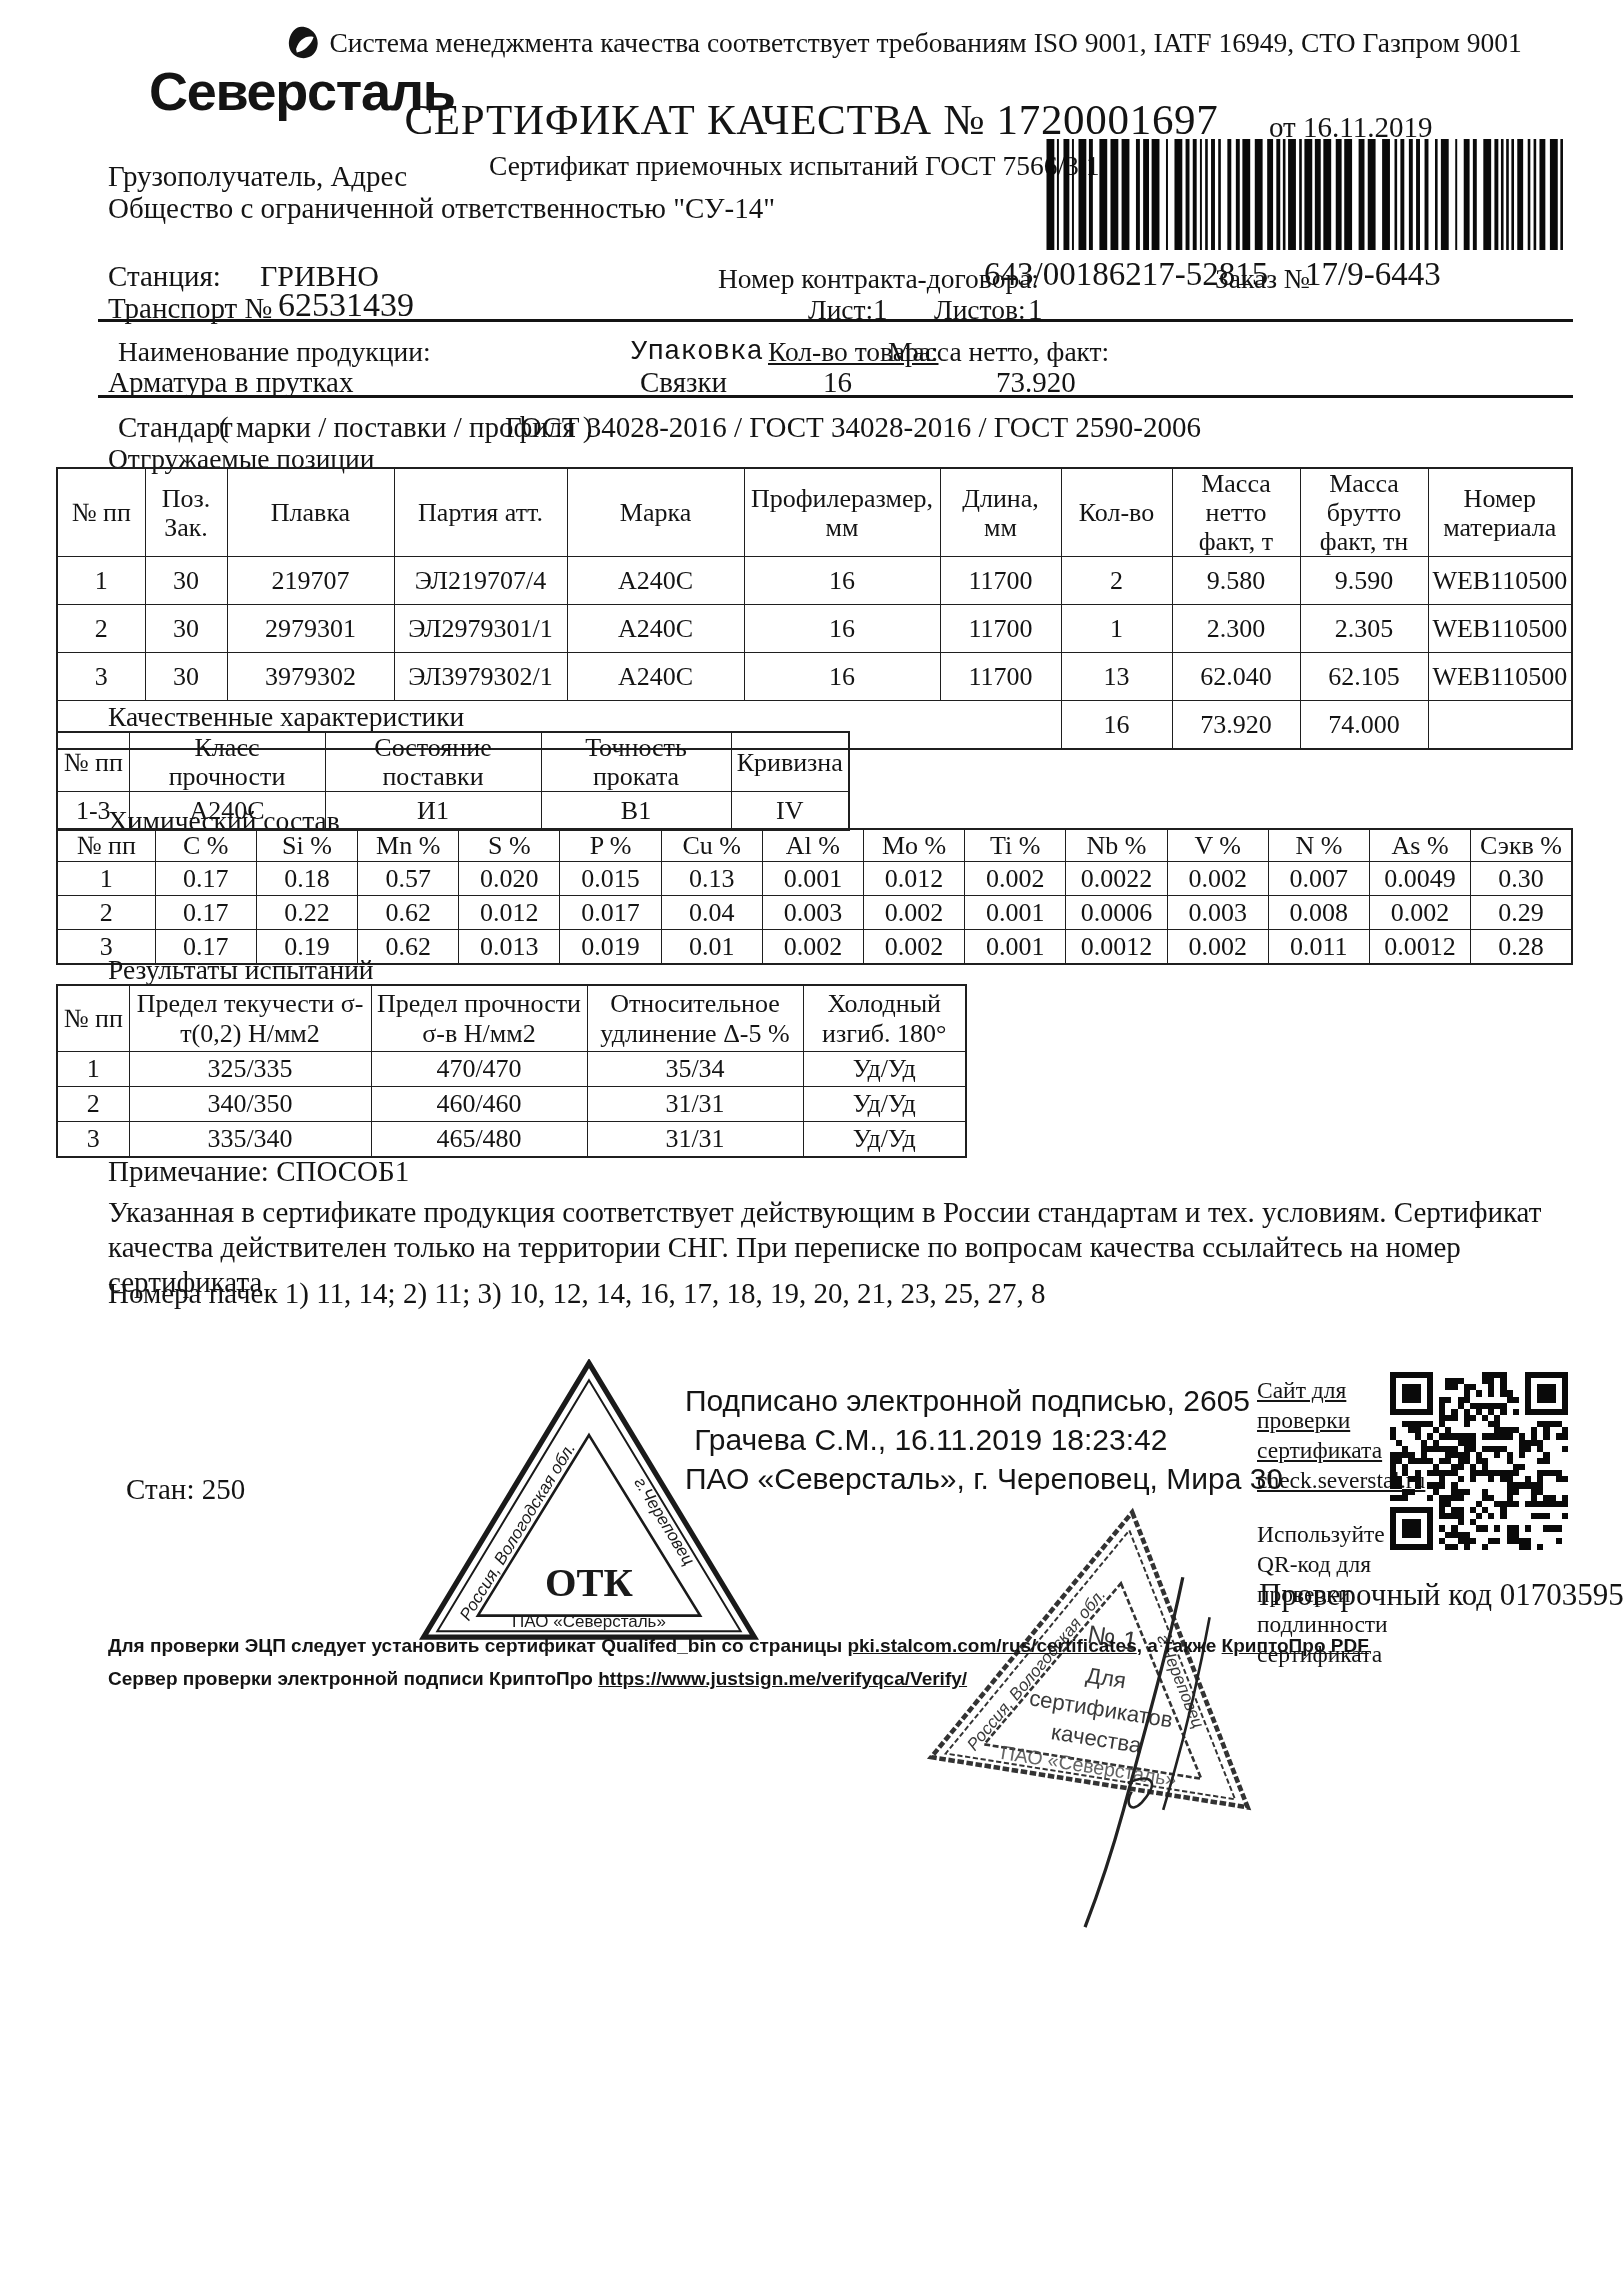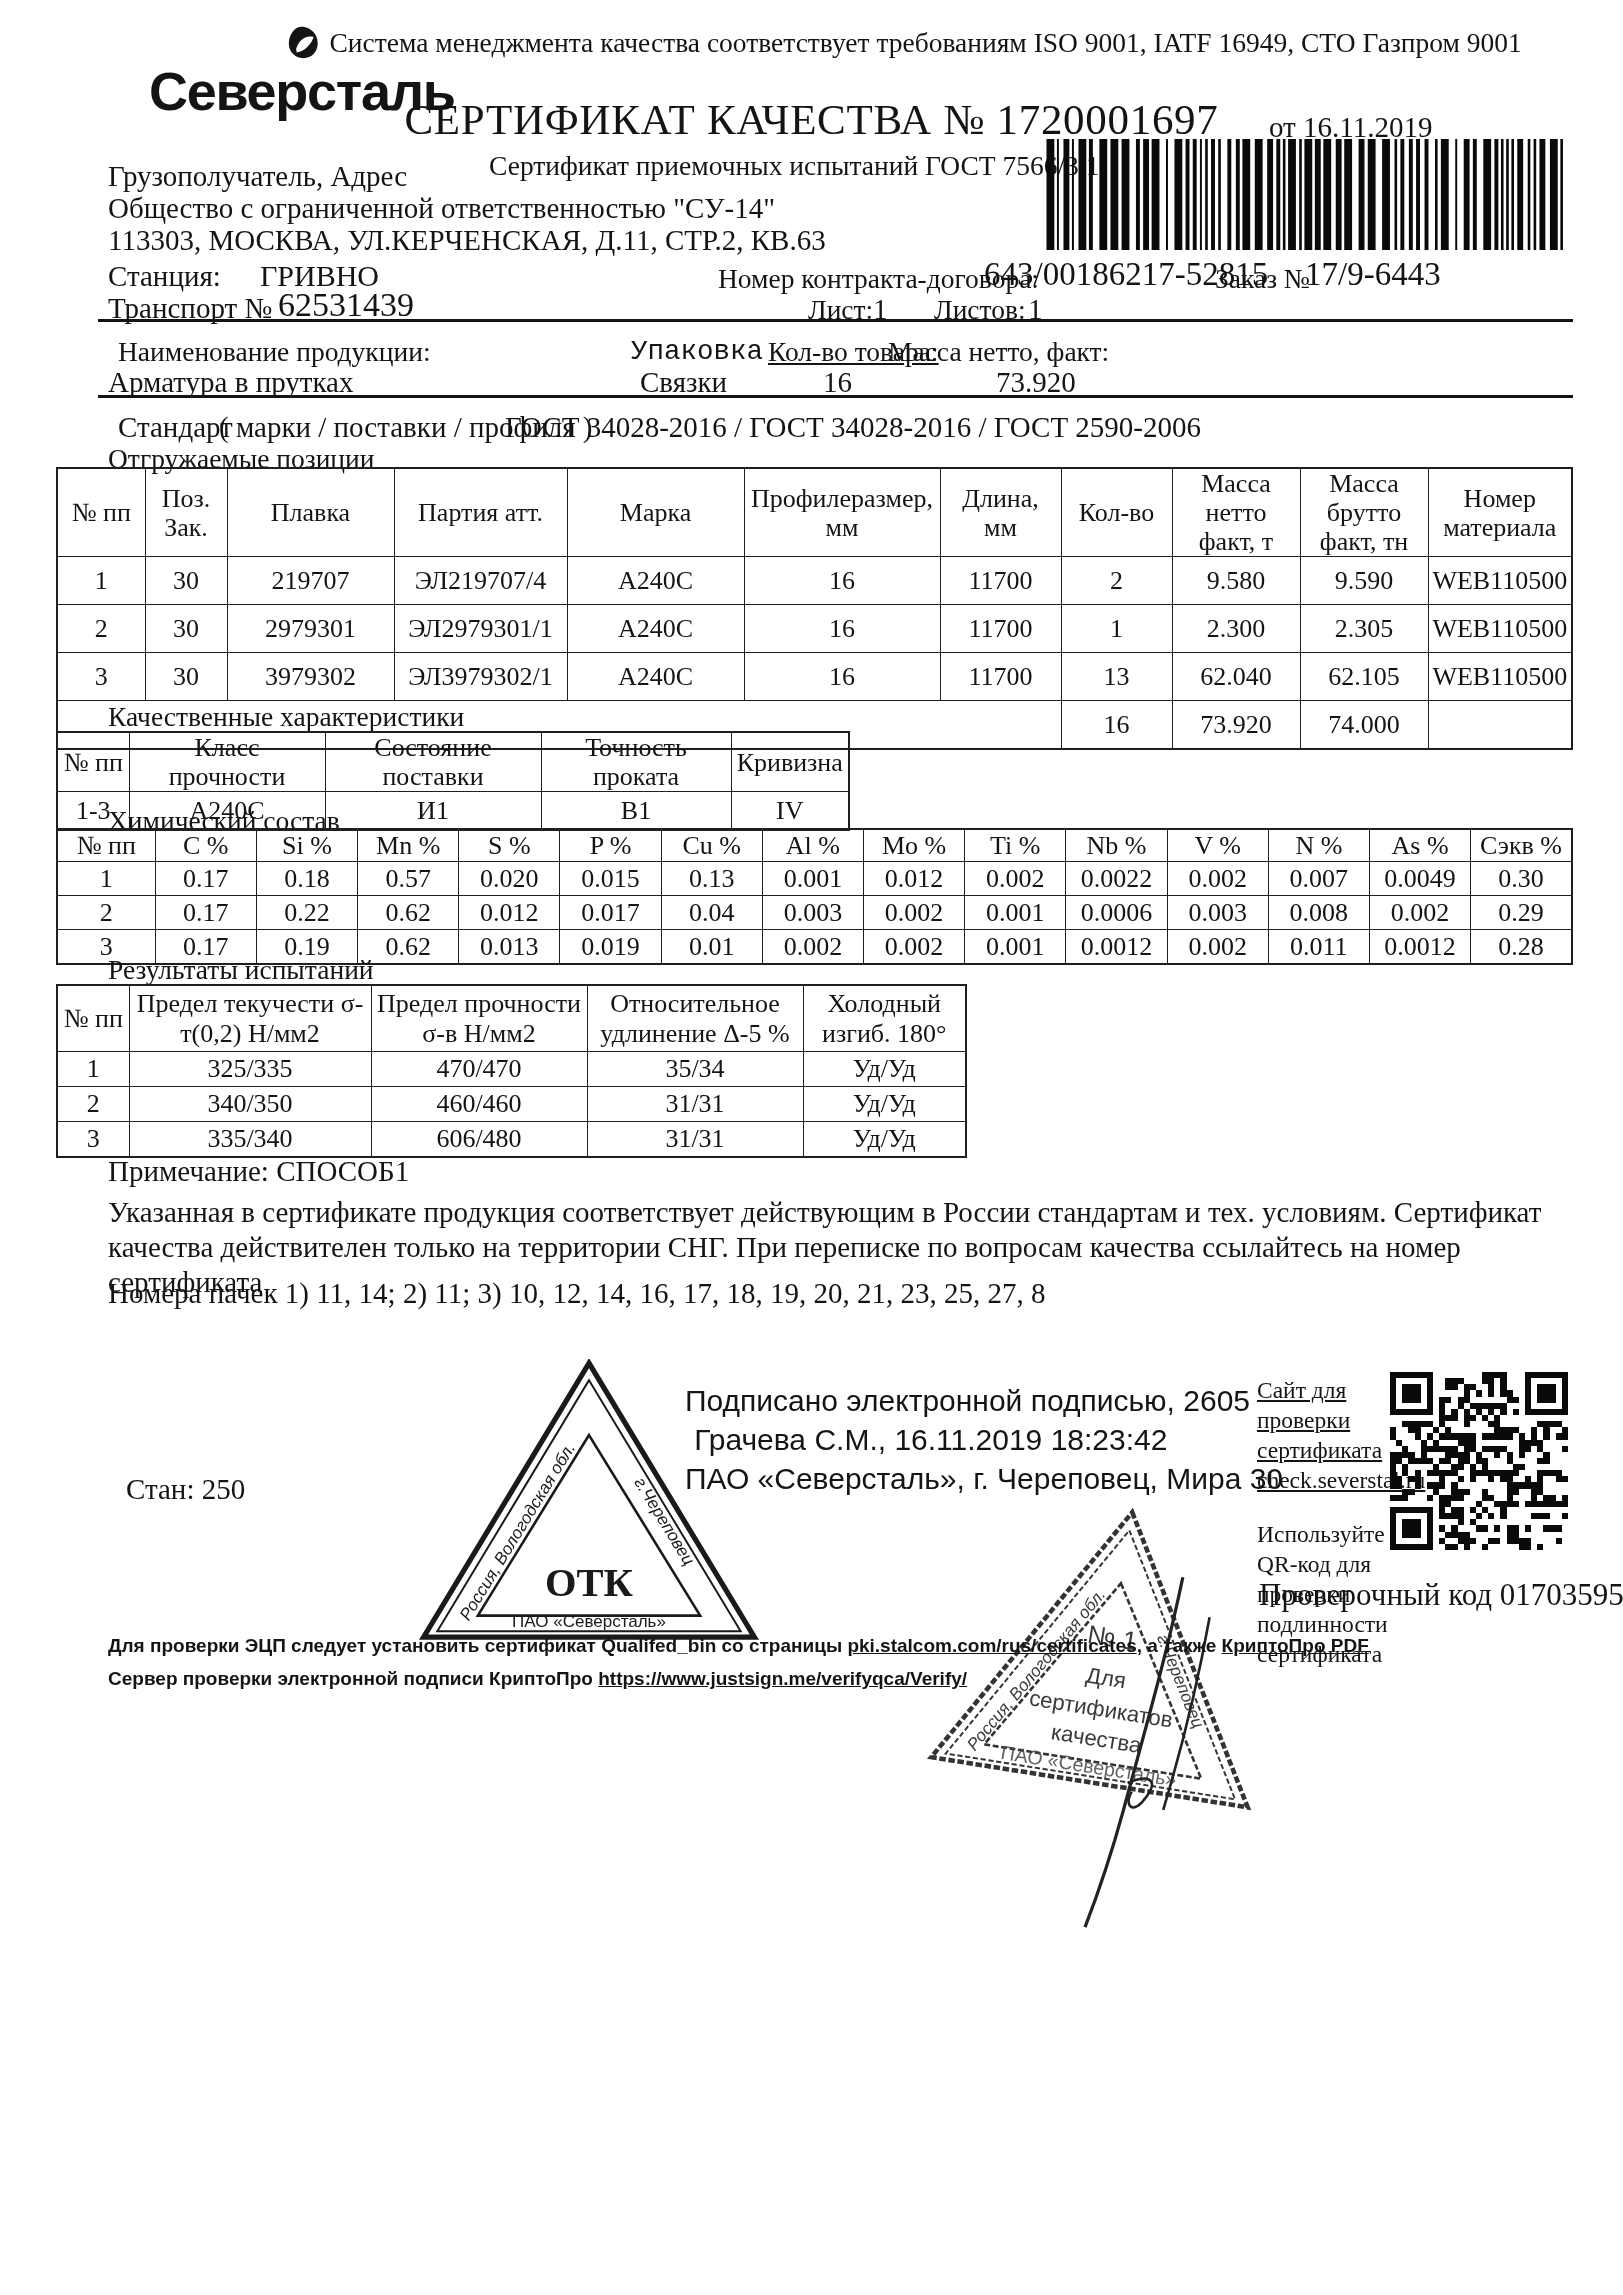--- a/index.html
+++ b/index.html
@@ -128,21 +128,20 @@
         <rect x="748" y="0" width="4" height="170"></rect>
         <rect x="757" y="0" width="9" height="170"></rect>
         <rect x="773" y="0" width="12" height="170"></rect>
         <rect x="789" y="0" width="4" height="170"></rect>
       </svg>
   </div>
 
   <div class="abs consignee" style="left:108px;top:160px;">
     <div>Грузополучатель, Адрес</div>
     <div>Общество с ограниченной ответственностью "СУ-14"</div>
-    <div>113303, МОСКВА, УЛ.КЕРЧЕНСКАЯ, Д.11, СТР.2, КВ.63</div>
   </div>
 
   <div class="abs t44" style="left:108px;top:260px;">Станция:</div>
   <div class="abs t46" style="left:260px;top:259px;">ГРИВНО</div>
   <div class="abs t42" style="left:718px;top:263px;">Номер контракта-договора:</div>
   <div class="abs t50" style="left:984px;top:256px;">643/00186217-52815</div>
   <div class="abs t42" style="left:1215px;top:263px;">Заказ №</div>
   <div class="abs t50" style="left:1305px;top:256px;">17/9-6443</div>
 
   <div class="abs t44" style="left:108px;top:292px;">Транспорт №</div>
@@ -403,21 +402,21 @@
         <tr>
           <td>2</td>
           <td>340/350</td>
           <td>460/460</td>
           <td>31/31</td>
           <td>Уд/Уд</td>
         </tr>
         <tr>
           <td>3</td>
           <td>335/340</td>
-          <td>606/480</td>
+          <td>465/480</td>
           <td>31/31</td>
           <td>Уд/Уд</td>
         </tr>
       </tbody>
   </table>
 
   <div class="abs t44" style="left:108px;top:1155px;">Примечание: СПОСОБ1</div>
   <div class="abs note-par" style="left:108px;top:1195px;width:1498px;">Указанная в сертификате продукция соответствует действующим в России стандартам и тех. условиям. Сертификат качества действителен только на территории СНГ. При переписке по вопросам качества ссылайтесь на номер сертификата</div>
   <div class="abs t44" style="left:108px;top:1277px;">Номера пачек 1) 11, 14; 2) 11; 3) 10, 12, 14, 16, 17, 18, 19, 20, 21, 23, 25, 27, 8</div>
 

